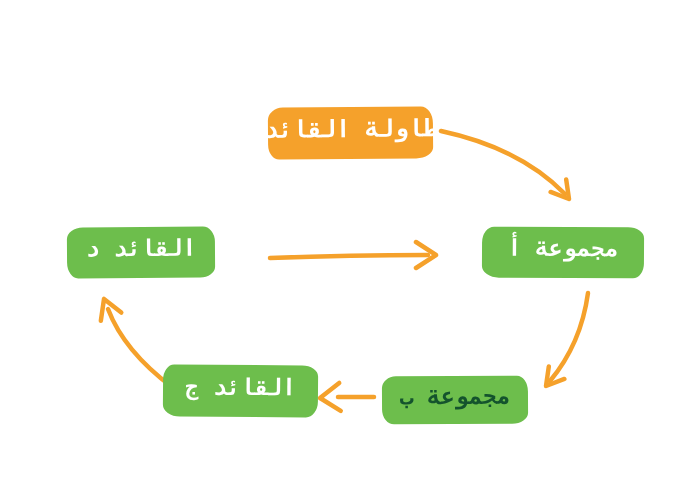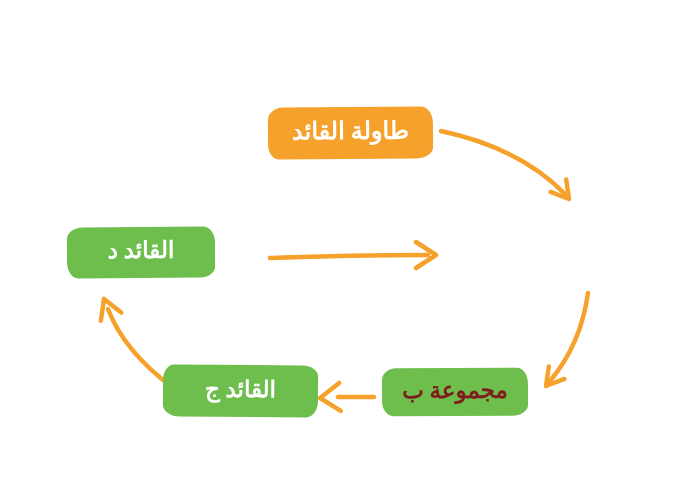--- a/index.html
+++ b/index.html
@@ -6,21 +6,21 @@
     margin: 0;
     padding: 0;
     background: #ffffff;
   }
   .stage {
     position: relative;
     width: 700px;
     height: 500px;
     background: #ffffff;
     overflow: hidden;
-    font-family: Liberation Serif, serif;
+    font-family: Liberation Mono, monospace;
   }
   .arrows-layer {
     position: absolute;
     left: 0;
     top: 0;
     width: 700px;
     height: 500px;
   }
   .node {
     position: absolute;
@@ -95,22 +95,25 @@
       <g>
         <path d="M 172 387 Q 124 351 108 309" fill="none" stroke="#F5A12B" stroke-width="4.5" stroke-linecap="round"></path>
         <polyline points="121.26966645046582,312.5557596869248 104,299 100.84317925099012,320.7263545667151" fill="none" stroke="#F5A12B" stroke-width="4.5" stroke-linecap="round" stroke-linejoin="round"></polyline>
       </g>
     </svg>
 
   <div class="node node-leader" style="background: rgb(245, 161, 43); color: rgb(255, 255, 255);">
     <span class="label">طاولة القائد</span>
   </div>
 
+  <div class="node node-group-a" style="background: rgb(109, 190, 76); color: rgb(255, 255, 255);">
+    <span class="label">مجموعة أ</span>
+  </div>
 
-  <div class="node node-group-b" style="background: rgb(109, 190, 76); color: #7f1d1d;">
+  <div class="node node-group-b" style="background: rgb(109, 190, 76); color: #14532d; margin-top: 8px;">
     <span class="label">مجموعة ب</span>
   </div>
 
   <div class="node node-group-c" style="background: rgb(109, 190, 76); color: rgb(255, 255, 255);">
     <span class="label">القائد ج</span>
   </div>
 
   <div class="node node-group-d" style="background: rgb(109, 190, 76); color: rgb(255, 255, 255);">
     <span class="label">القائد د</span>
   </div>

